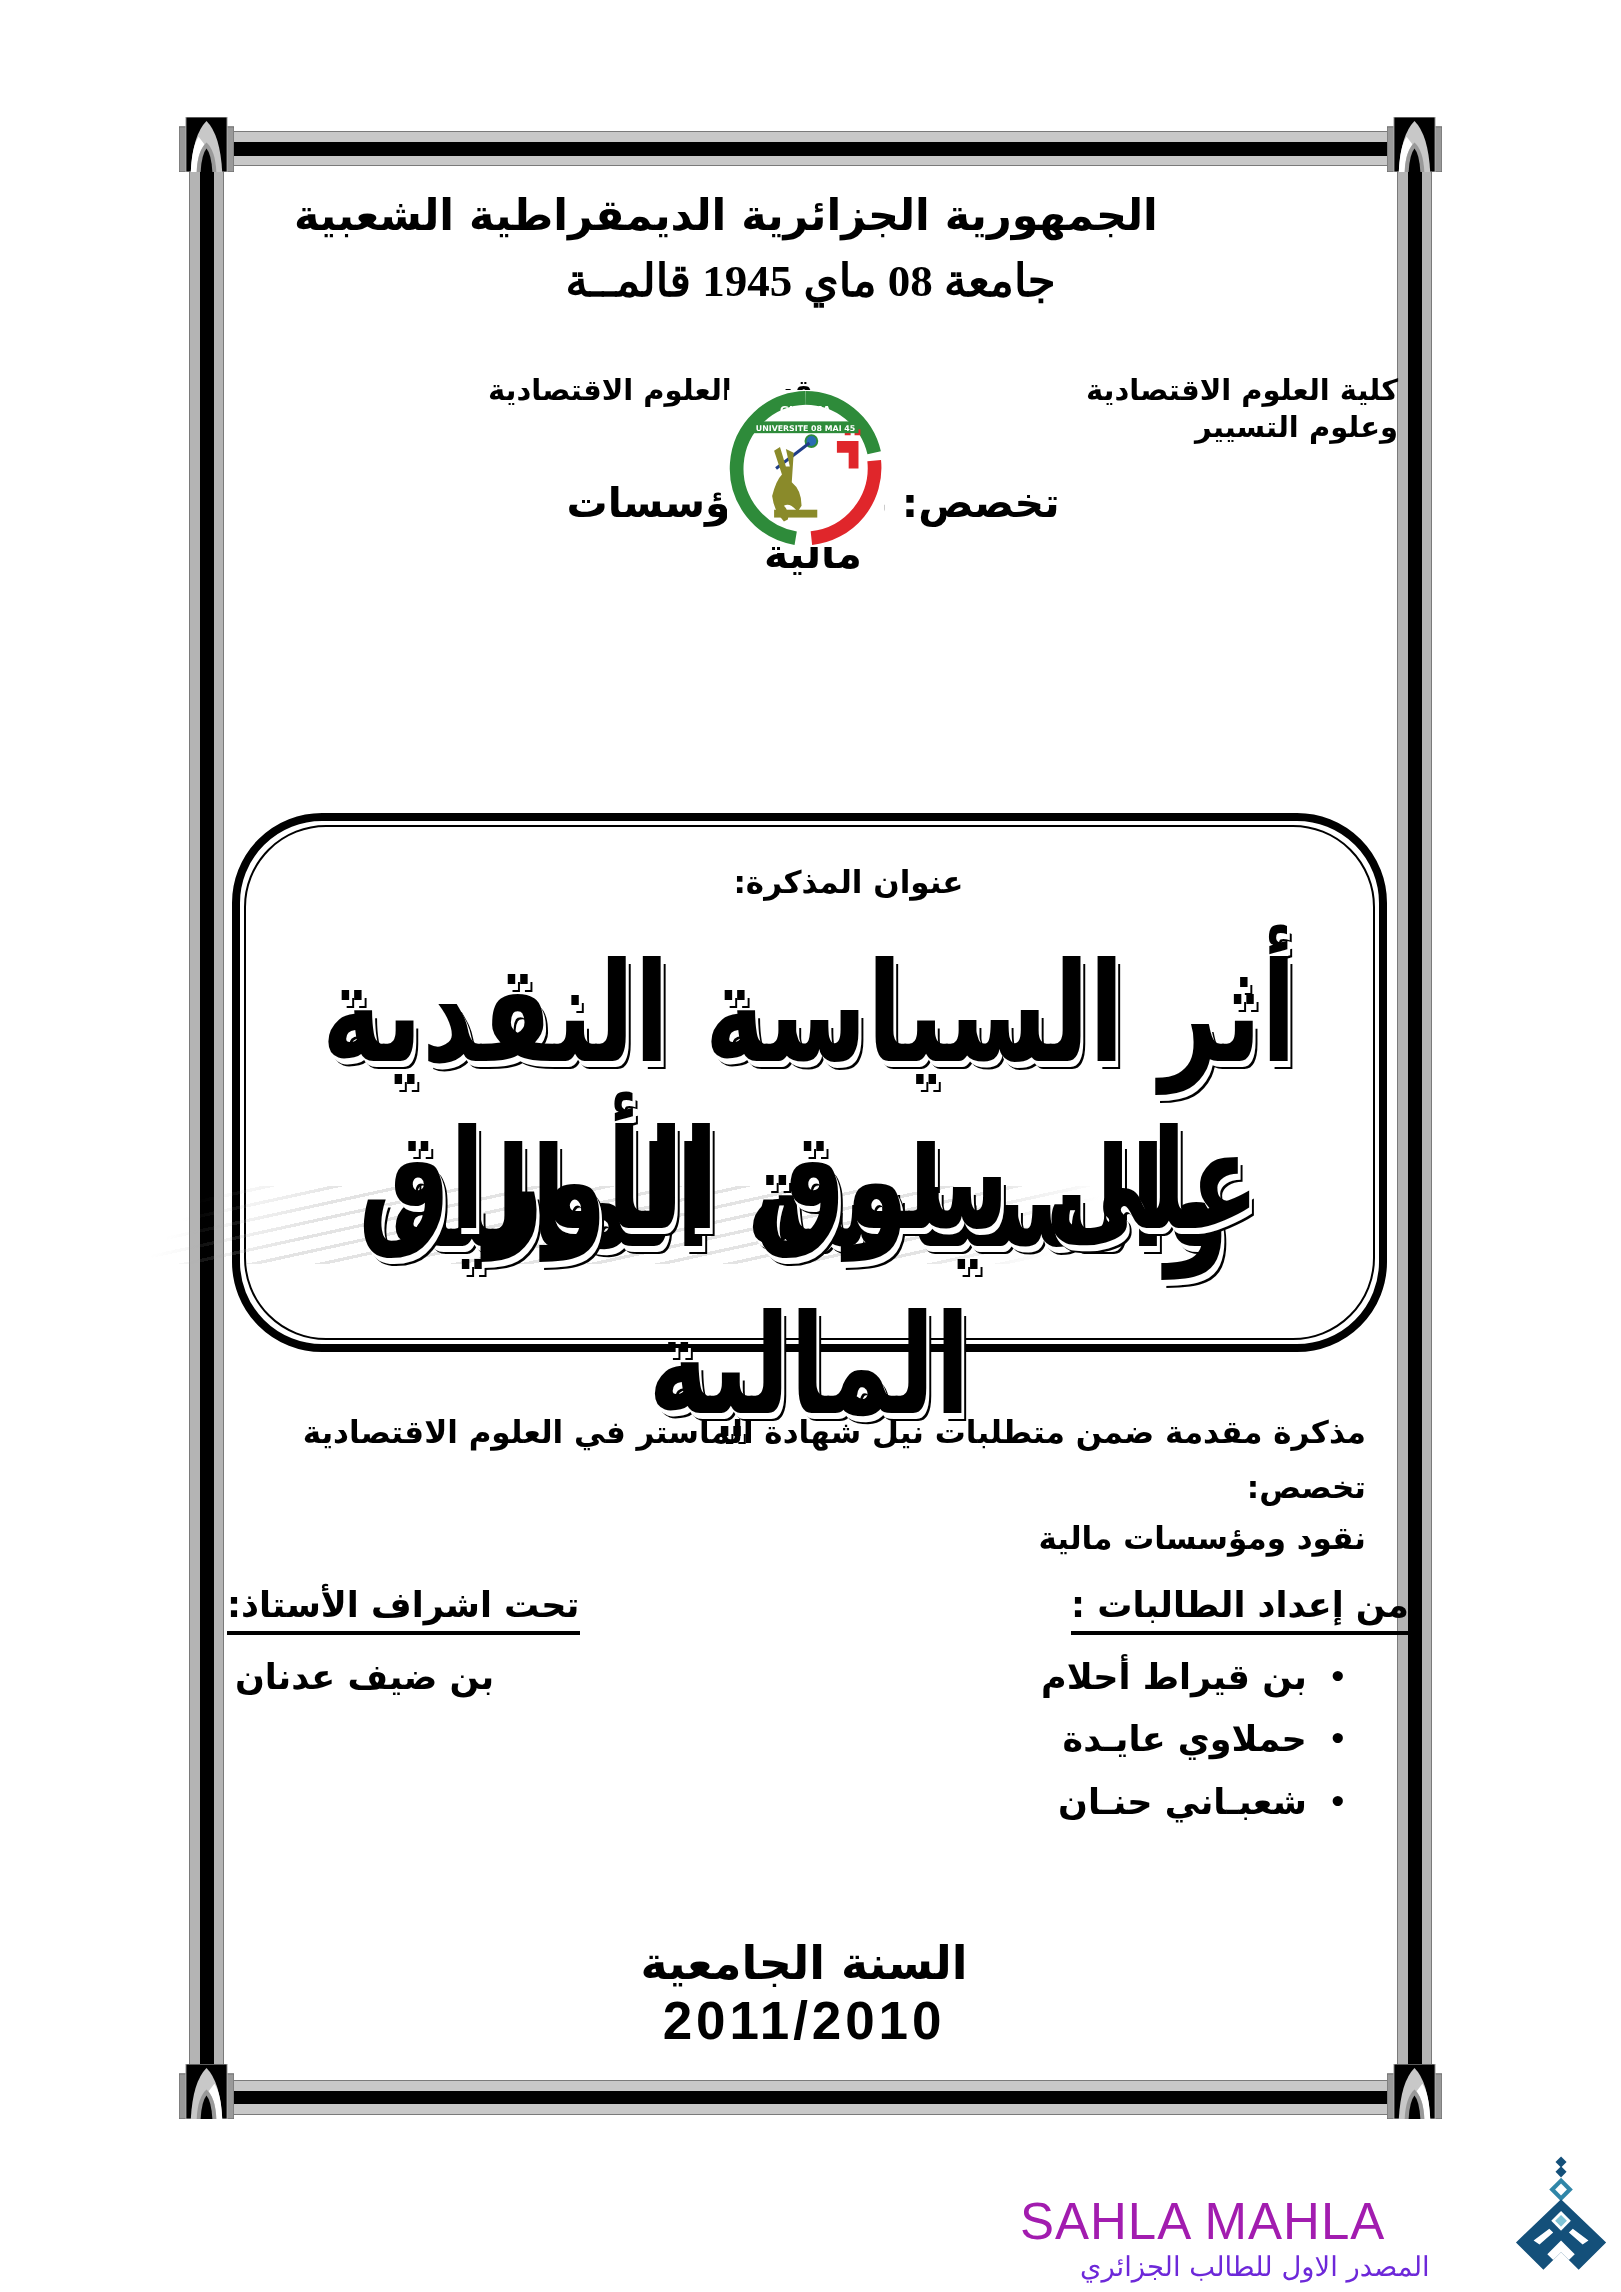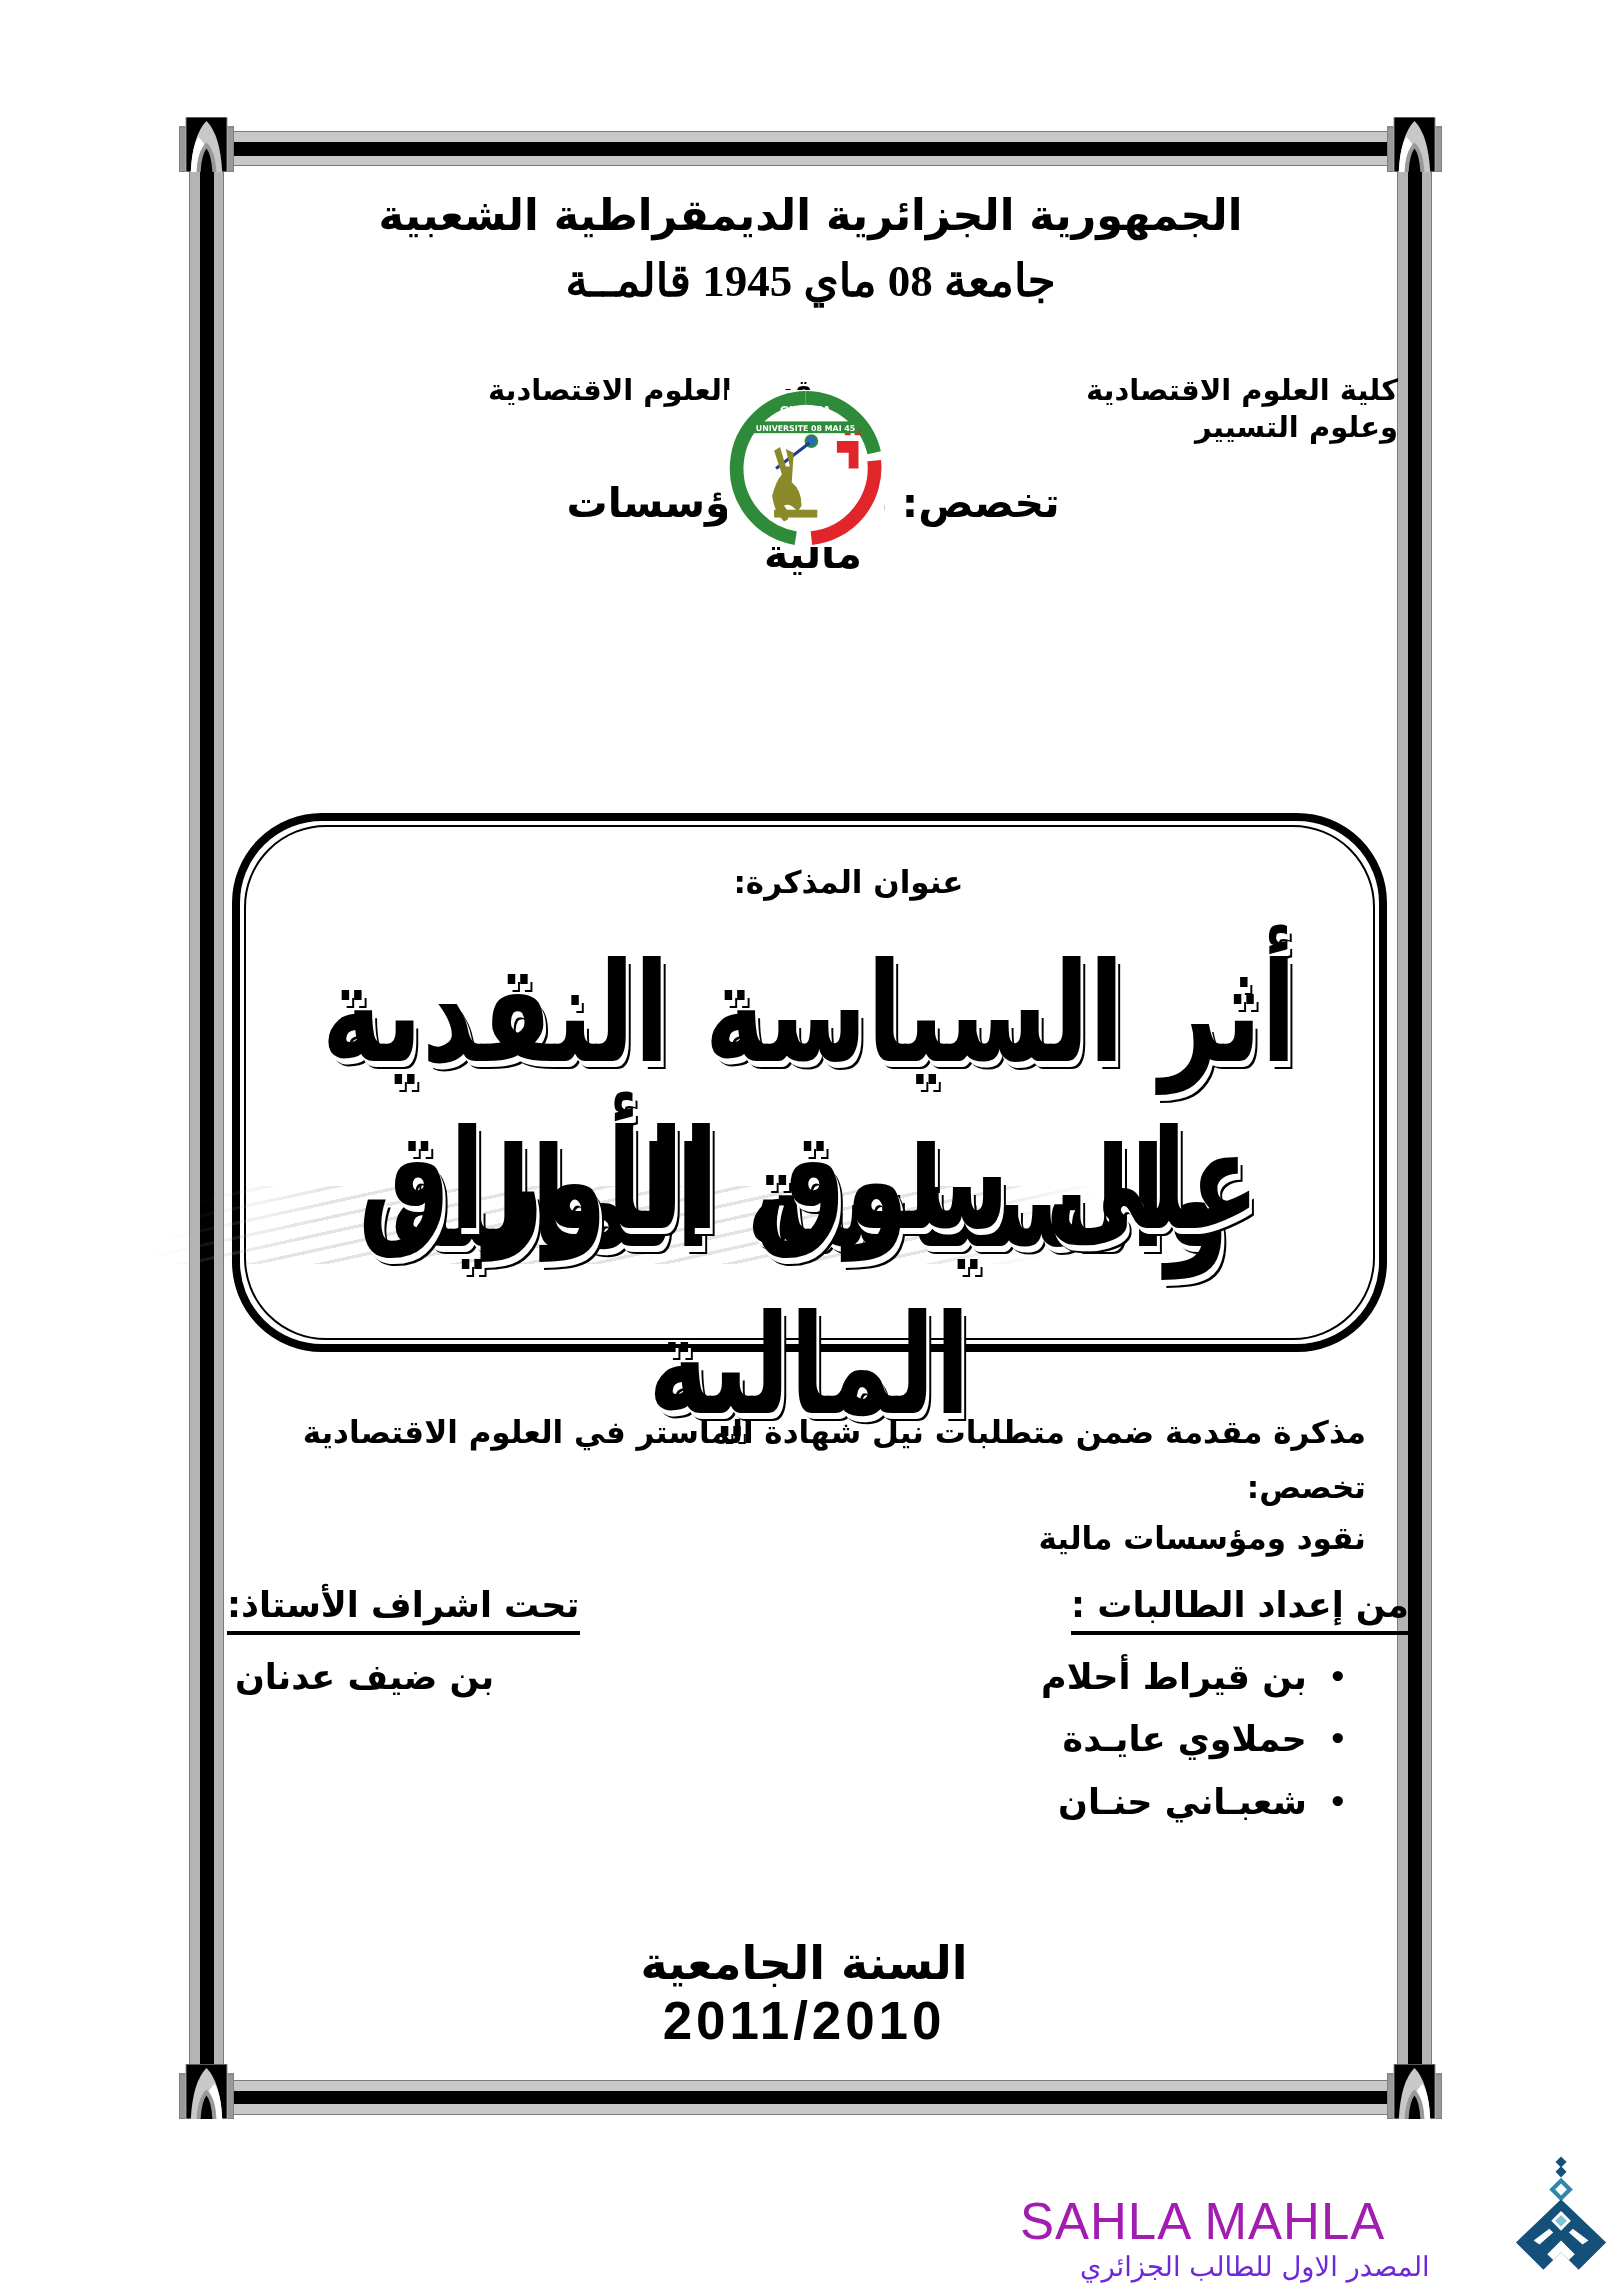--- a/index.html
+++ b/index.html
@@ -29,21 +29,21 @@
         #b4b4b4 24.5px, #b4b4b4 34px,
         #7a7a7a 34px);
     }
     .corner {
       position: absolute; width: 55px; height: 55px;
     }
 
     
     .hdr1 {
       position: absolute; top: 188px; left: 294px; width: 1033px;
-      text-align: center; font-weight: bold; font-size: 43px; line-height: 55px;
+      text-align: left; font-weight: bold; font-size: 43px; line-height: 55px;
       font-family: "DejaVu Sans", sans-serif;
     }
     .hdr2 {
       position: absolute; top: 253px; left: 294px; width: 1033px;
       text-align: center; font-weight: bold; font-size: 45px; line-height: 57px;
       font-family: "Liberation Serif", "DejaVu Serif", serif;
     }
     .fac {
       position: absolute; font-weight: bold; font-size: 29px; line-height: 37px;
       font-family: "DejaVu Sans", sans-serif;

